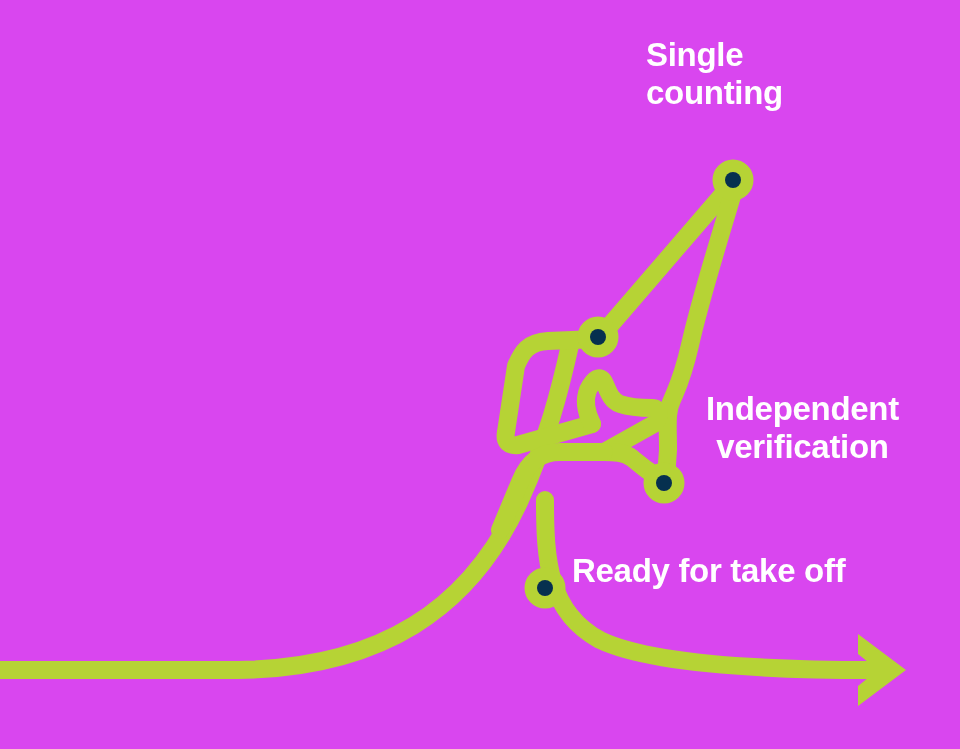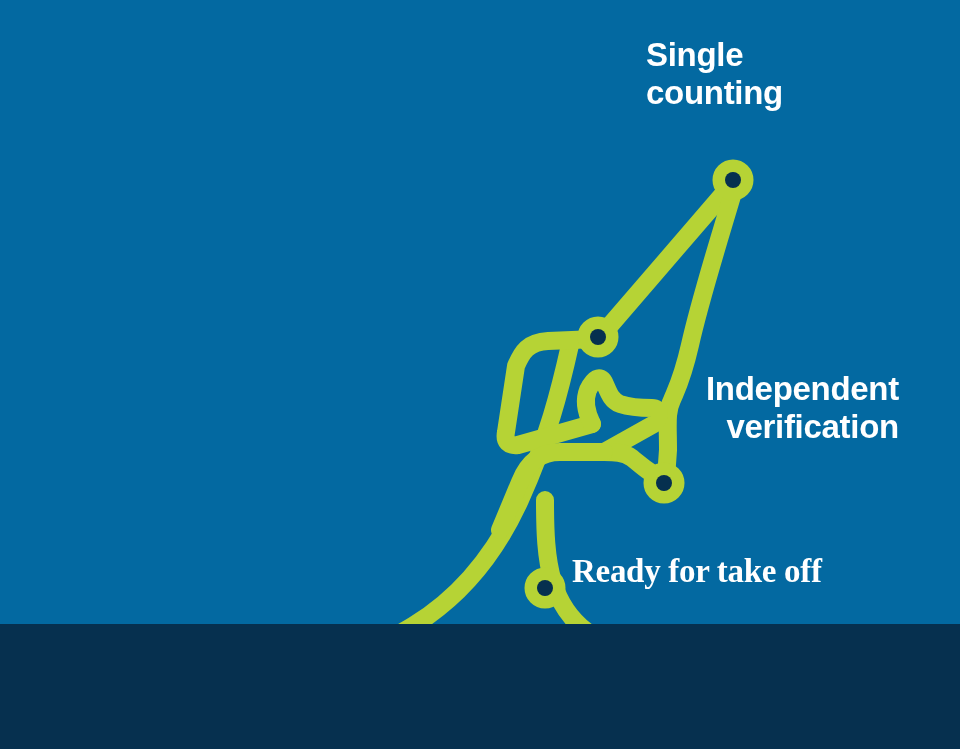--- a/index.html
+++ b/index.html
@@ -3,22 +3,22 @@
 <meta charset="utf-8">
 <style>
   html, body {
     margin: 0;
     padding: 0;
     background: #06304f;
   }
   #stage {
     position: relative;
     width: 960px;
-    height: 624px;
-    background: #0369a1;
+    height: 749px;
+    background: #d946ef;
     overflow: hidden;
     font-family: "Liberation Sans", sans-serif;
   }
   #art {
     position: absolute;
     left: 0;
     top: 0;
     width: 960px;
     height: 749px;
   }
@@ -38,29 +38,28 @@
     top: 36px;
     text-align: left;
   }
   #label-mass-balanced {
     left: 425px;
     top: 203px;
     text-align: left;
   }
   #label-independent-verification {
     left: 706px;
-    top: 370px;
-    text-align: right;
+    top: 390px;
+    text-align: center;
   }
   #label-ready-for-take-off {
     left: 572px;
     top: 552px;
     text-align: left;
     white-space: nowrap;
-    font-family: Liberation Serif, serif;
   }
 </style>
 </head>
 <body>
 
 <div id="stage">
 
   <svg id="art" viewBox="0 0 960 749" xmlns="http://www.w3.org/2000/svg">
 
     <g fill="none" stroke="#b6d335" stroke-width="18" stroke-linecap="round" stroke-linejoin="round">

